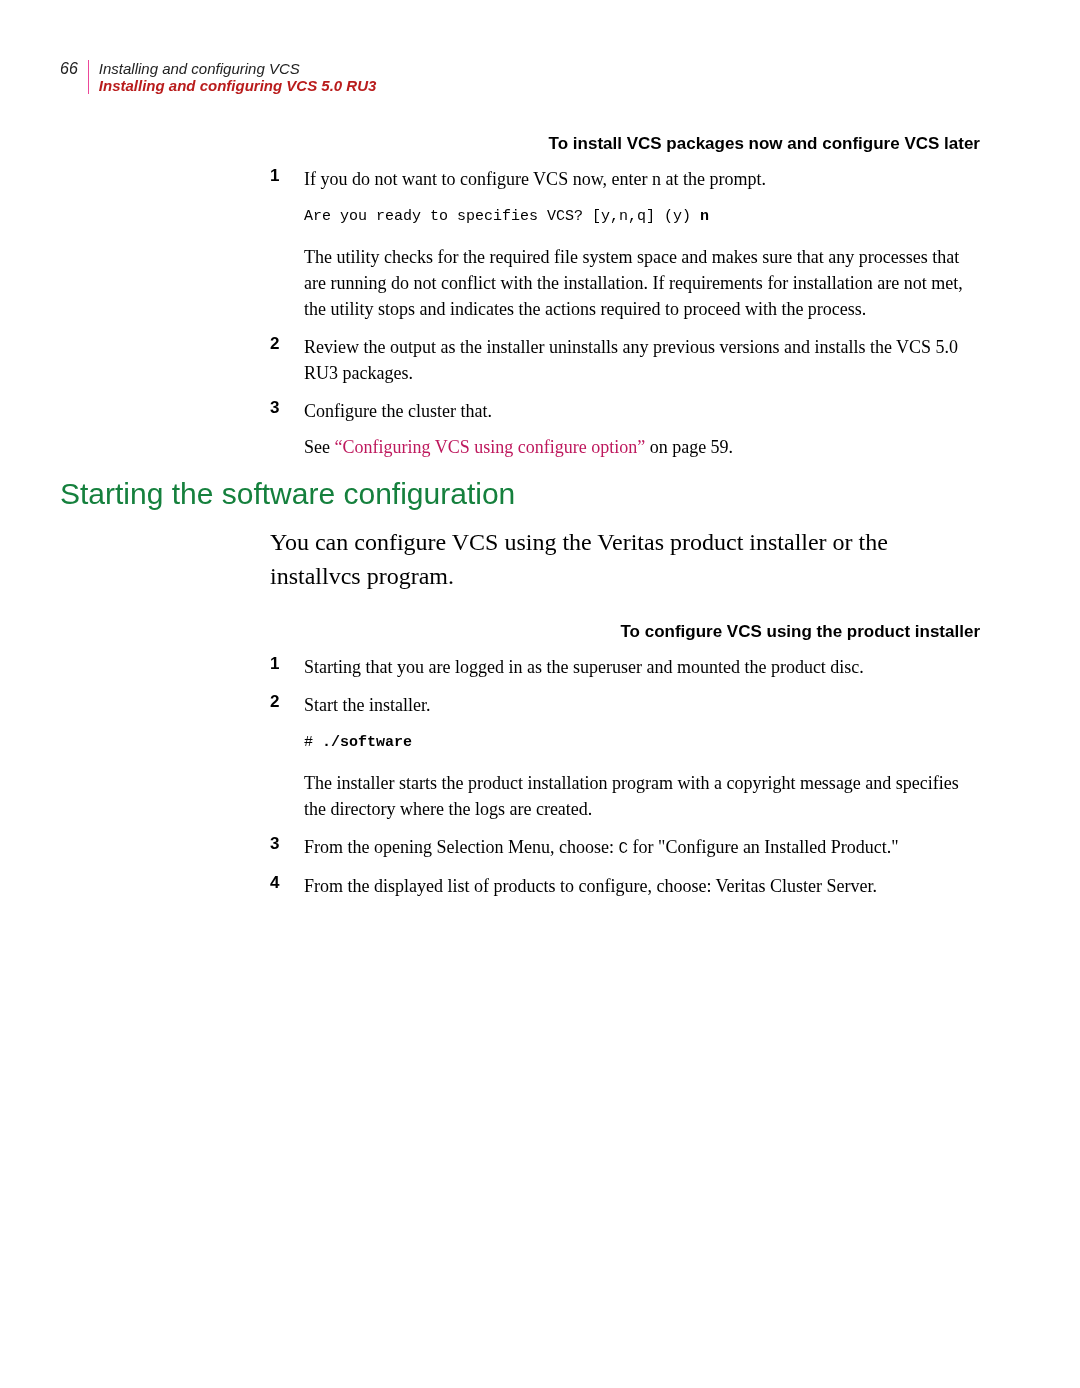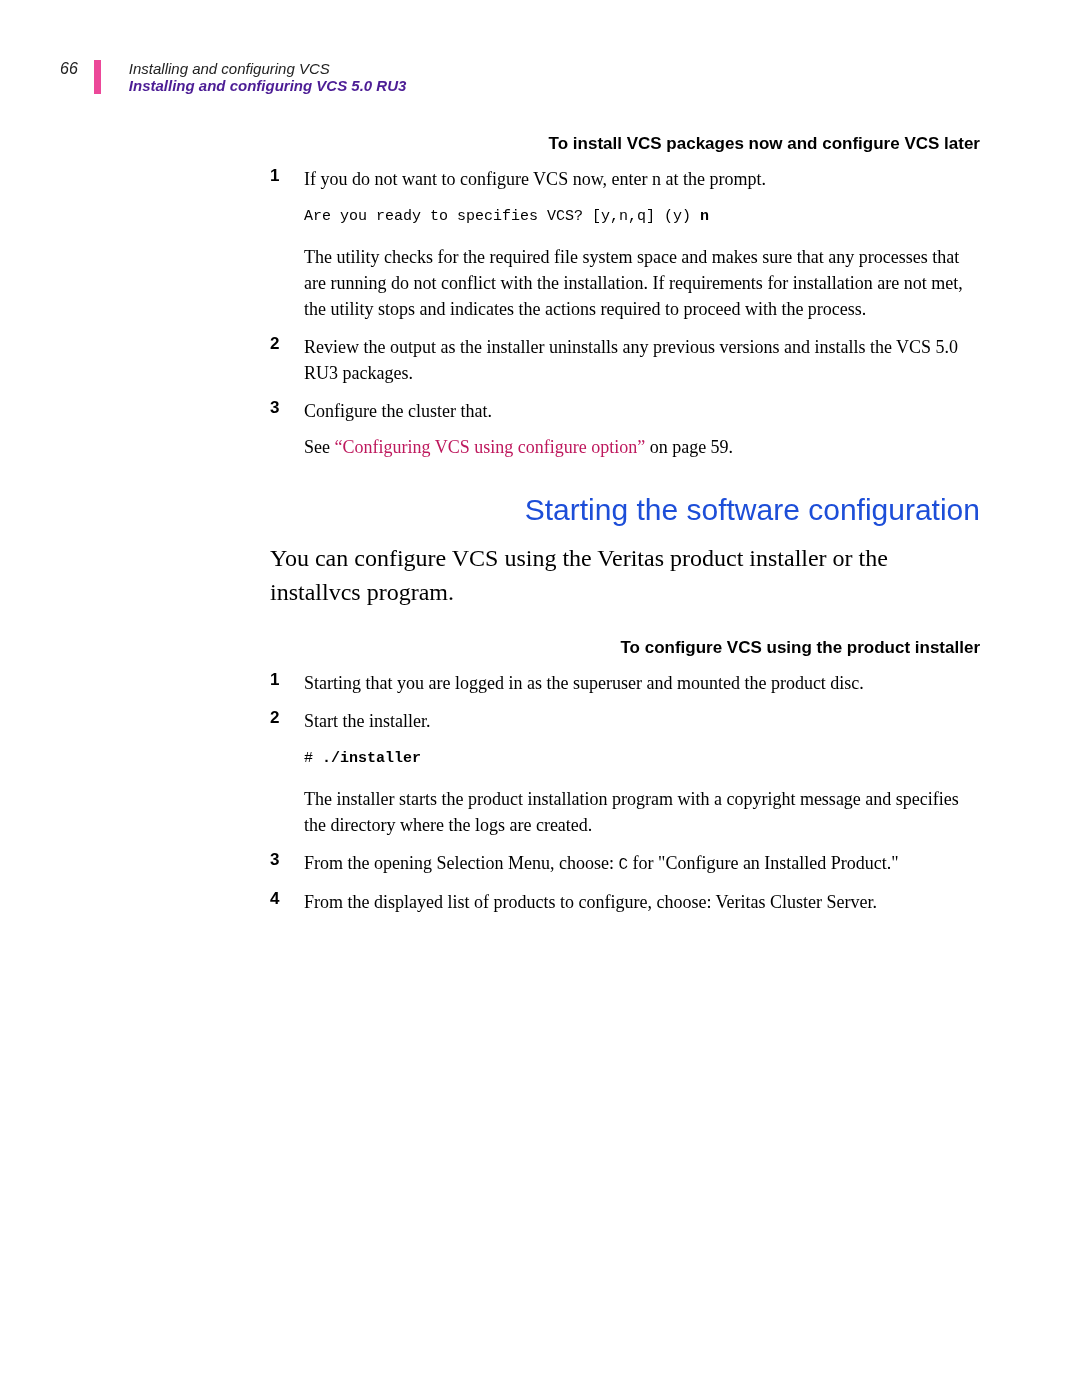--- a/index.html
+++ b/index.html
@@ -21,34 +21,33 @@
     margin-bottom: 40px;
     font-style: italic;
   }
   .page-num {
     font-family: Arial, Helvetica, sans-serif;
     font-size: 16px;
     margin-right: 10px;
     color: #222;
   }
   .rule {
-    border-left: 7px solid #ec4899;
-    padding-left: 28px;
-    margin-left: 6px;
+    border-left: 1px solid #ec4899;
+    padding-left: 10px;
   }
   .hdr-line1 {
     font-family: Arial, Helvetica, sans-serif;
     font-size: 15px;
     color: #222;
   }
   .hdr-line2 {
     font-family: Arial, Helvetica, sans-serif;
     font-size: 15px;
     font-weight: bold;
-    color: #4c1d95;
+    color: #b91c1c;
   }
   .content {
     margin-left: 210px;
   }
   .bold-sans {
     font-family: Arial, Helvetica, sans-serif;
     font-weight: bold;
     font-size: 17px;
     margin-top: 28px;
     margin-bottom: 12px;
@@ -74,23 +73,22 @@
     font-size: 15px;
     margin: 14px 0 16px 0;
     white-space: pre;
   }
   .code-bold { font-weight: bold; }
   .link { color: #be185d; }
   .h2 {
     font-family: Arial, Helvetica, sans-serif;
     font-size: 30px;
     font-weight: normal;
-    margin: 32px 0 14px -210px;
-    color: #1d4ed8;
-    text-align: right;
+    margin: 16px 0 14px -210px;
+    color: #15803d;
   }
   .body-para {
     font-size: 24px;
     line-height: 1.45;
     margin-bottom: 10px;
   }
   .inline-code {
     font-family: 'Courier New', monospace;
     font-size: 16px;
   }
@@ -144,21 +142,21 @@
 
     <div class="step-row">
       <div class="step-num">1</div>
       <div class="step-body">Starting that you are logged in as the superuser and mounted the product disc.</div>
     </div>
 
     <div class="step-row">
       <div class="step-num">2</div>
       <div class="step-body">
         <div>Start the installer.</div>
-        <div class="code-block"><span># </span><span class="code-bold">./installer</span></div>
+        <div class="code-block"><span># </span><span class="code-bold">./software</span></div>
         <div>The installer starts the product installation program with a copyright message and specifies the directory where the logs are created.</div>
       </div>
     </div>
 
     <div class="step-row">
       <div class="step-num">3</div>
       <div class="step-body">
         <span>From the opening Selection Menu, choose: </span><span class="inline-code">C</span><span> for "Configure an Installed Product."</span>
       </div>
     </div>

